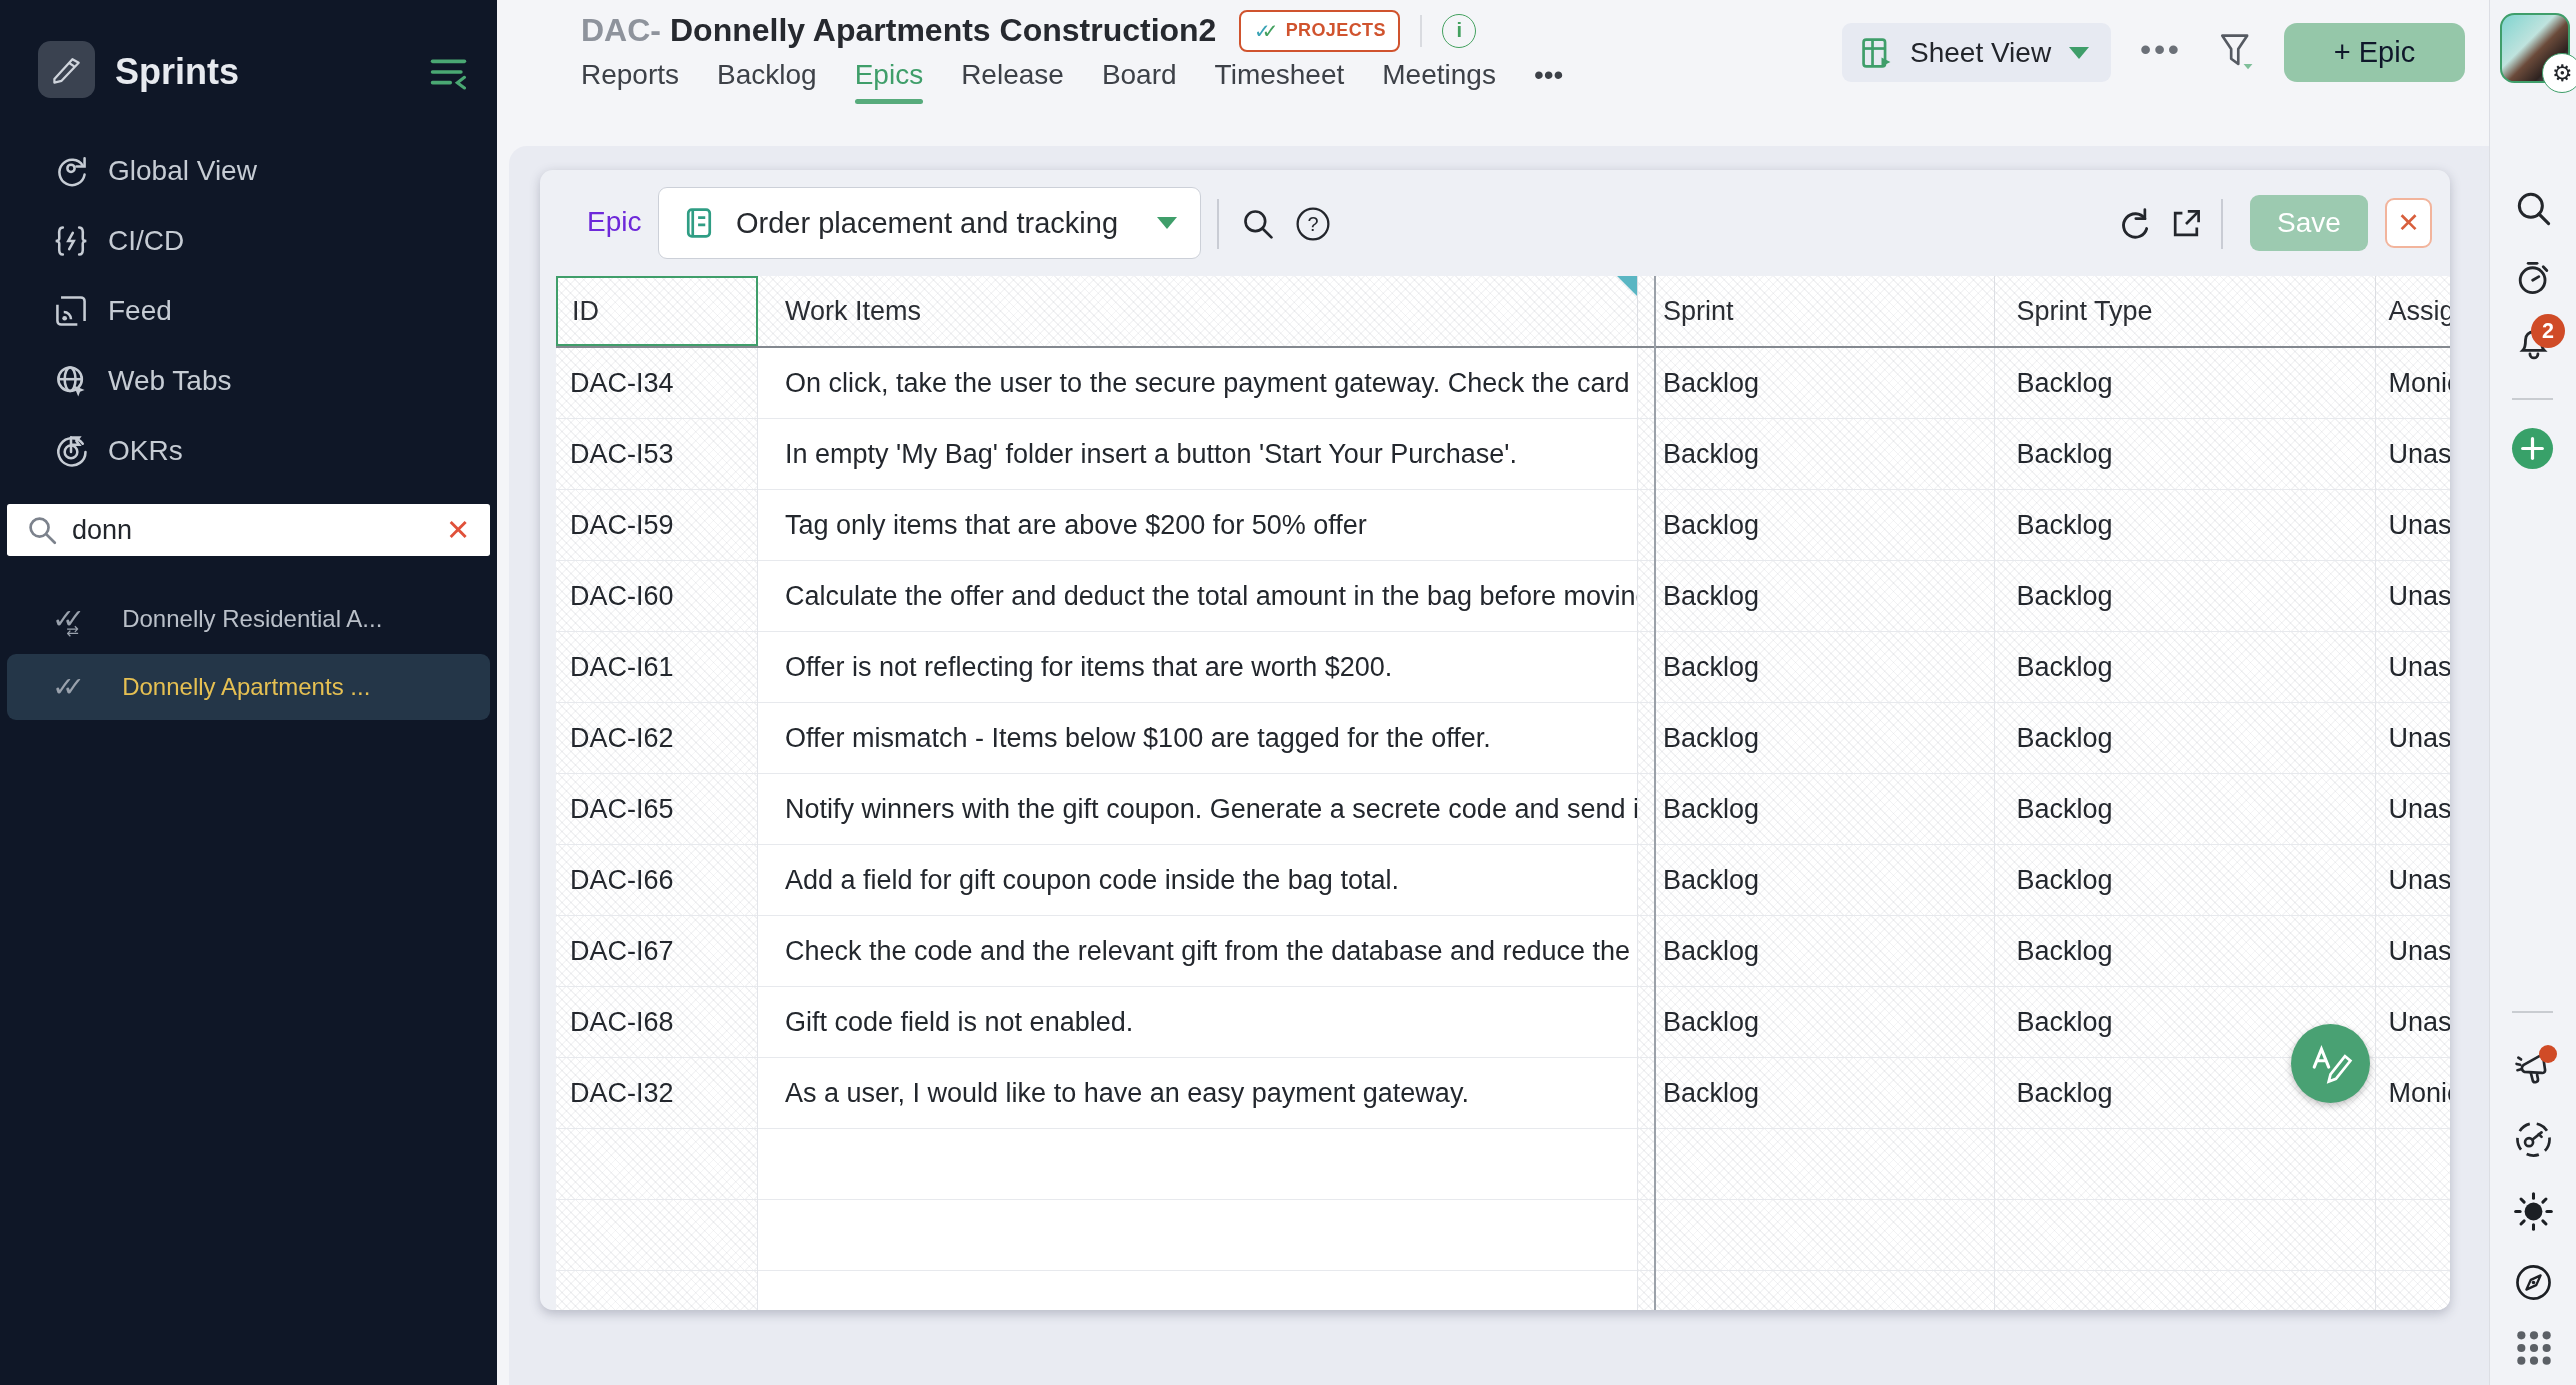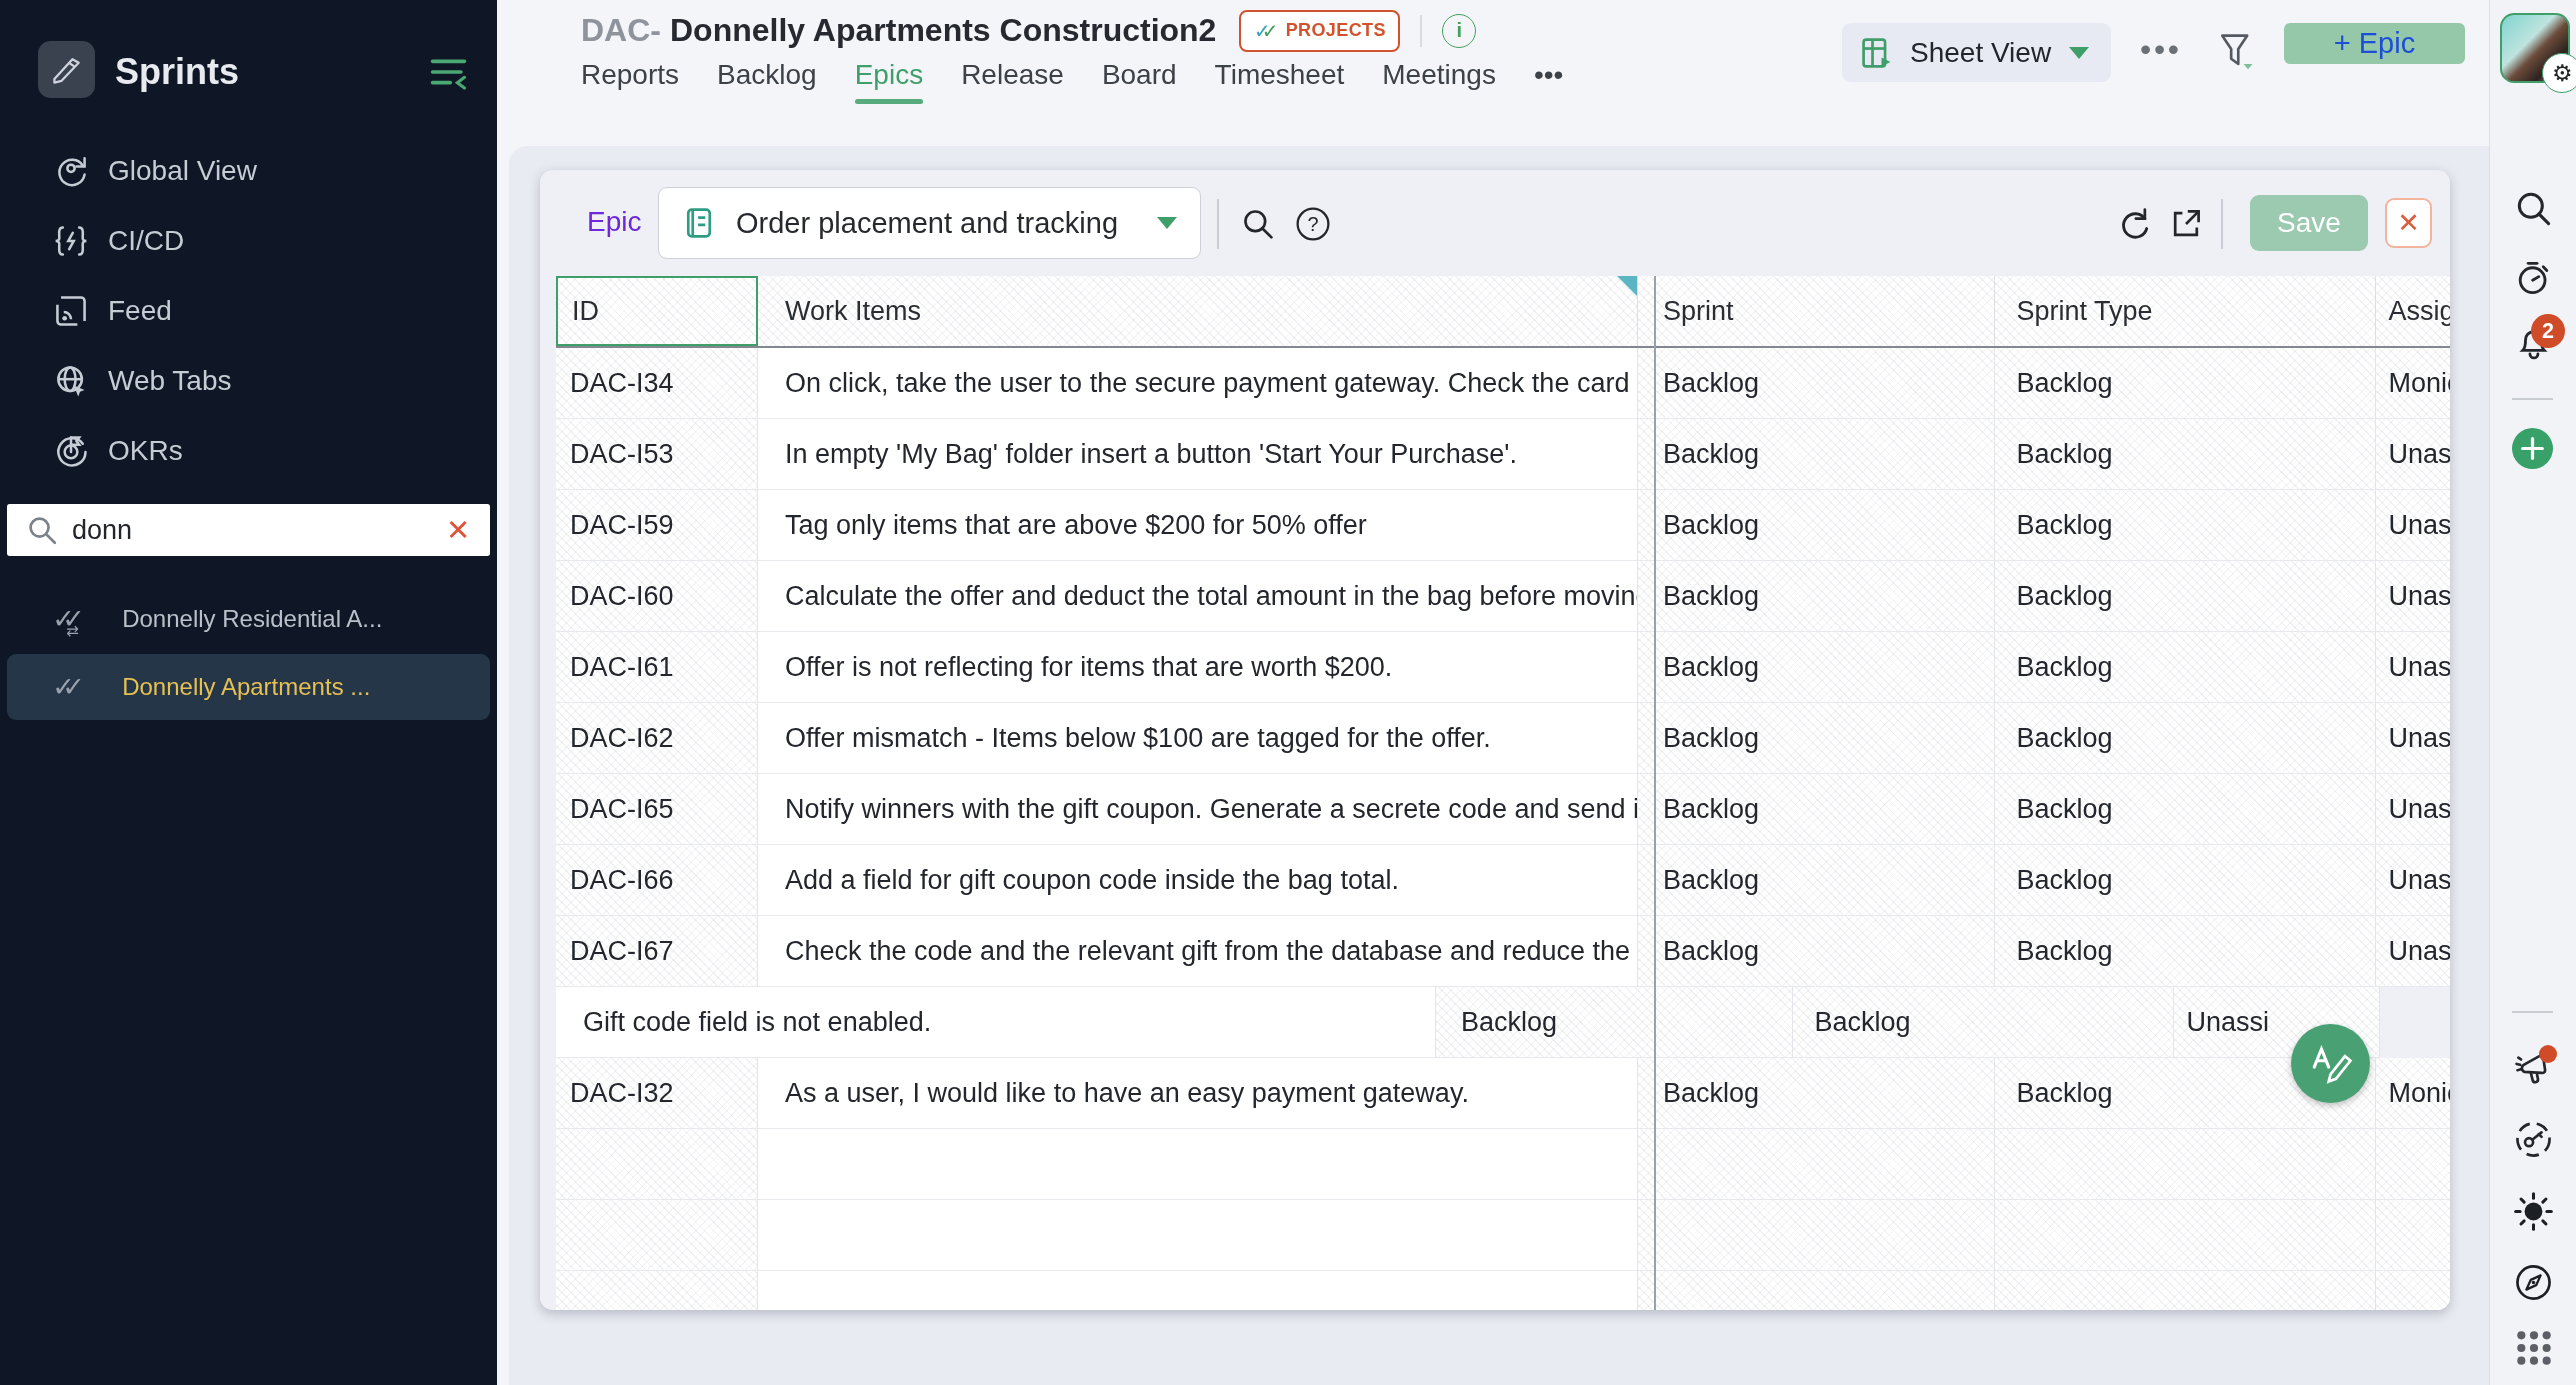--- a/index.html
+++ b/index.html
@@ -43,22 +43,22 @@
   .tab{font-size:28px;color:#3d4148;padding-bottom:12.5px;position:relative;cursor:pointer;white-space:nowrap;}
   .tab.active{color:#3f9e6a;}
   .tab.active::after{content:"";position:absolute;left:0;right:0;bottom:0;height:4.5px;border-radius:2.7px;background:#57ab7c;}
   #view-pill{position:absolute;left:1842px;top:23px;width:269px;height:59px;background:#e7eaf2;border-radius:9px;
              display:flex;align-items:center;cursor:pointer;}
   #view-pill .vp-label{font-size:28px;color:#22252b;margin-left:16px;}
   .caret{width:0;height:0;border-left:10px solid transparent;border-right:10px solid transparent;border-top:12.5px solid #3f9e6a;}
   #view-pill .caret{margin-left:18px;}
   #more-btn{position:absolute;left:2140px;top:30.5px;font-size:32px;color:#6b7078;letter-spacing:2.7px;cursor:pointer;}
   #filter-btn{position:absolute;left:2217px;top:32px;cursor:pointer;}
-  #add-epic{position:absolute;left:2284px;top:23px;width:181px;height:41px;background:#95c7a9;border-radius:6px;
-            display:flex;align-items:center;justify-content:center;font-size:29px;color:#1d4ed8;cursor:pointer;}
+  #add-epic{position:absolute;left:2284px;top:23px;width:181px;height:59px;background:#95c7a9;border-radius:13px;
+            display:flex;align-items:center;justify-content:center;font-size:29px;color:#0f172a;cursor:pointer;}
   
   #panel{position:absolute;left:509px;top:146px;width:1980px;height:1240px;background:#e9ebf2;border-radius:18px 0 0 0;}
   #card{position:absolute;left:540px;top:170px;width:1910px;height:1140px;background:#eef0f5;border-radius:12.5px;
         box-shadow:0 3.6px 10.8px rgba(60,64,90,.28);overflow:hidden;}
   #epic-label{position:absolute;left:47px;top:36px;font-size:28px;color:#6d28d9;}
   #epic-dd{position:absolute;left:118px;top:17px;width:543px;height:72px;background:#fff;border:1.8px solid #ccd0d8;
            border-radius:9px;display:flex;align-items:center;cursor:pointer;box-sizing:border-box;}
   #epic-dd .ed-label{font-size:29px;color:#26292e;margin-left:20px;}
   #epic-dd .caret{margin-left:auto;margin-right:23px;}
   .vsep{position:absolute;top:29px;width:1.8px;height:50px;background:#c9ccd4;}
@@ -388,20 +388,21 @@
             <div class="cell c4 hatch">Unassi</div>
           </div>
           <div class="trow">
             <div class="cell c0 hatch">DAC-I67</div>
             <div class="cell c1 white">Check the code and the relevant gift from the database and reduce the total or ser</div>
             <div class="cell c2 hatch">Backlog</div>
             <div class="cell c3 hatch">Backlog</div>
             <div class="cell c4 hatch">Unassi</div>
           </div>
           <div class="trow">
+            <div class="cell c0 hatch">DAC-I68</div>
             <div class="cell c1 white">Gift code field is not enabled.</div>
             <div class="cell c2 hatch">Backlog</div>
             <div class="cell c3 hatch">Backlog</div>
             <div class="cell c4 hatch">Unassi</div>
           </div>
           <div class="trow">
             <div class="cell c0 hatch">DAC-I32</div>
             <div class="cell c1 white">As a user, I would like to have an easy payment gateway.</div>
             <div class="cell c2 hatch">Backlog</div>
             <div class="cell c3 hatch">Backlog</div>

